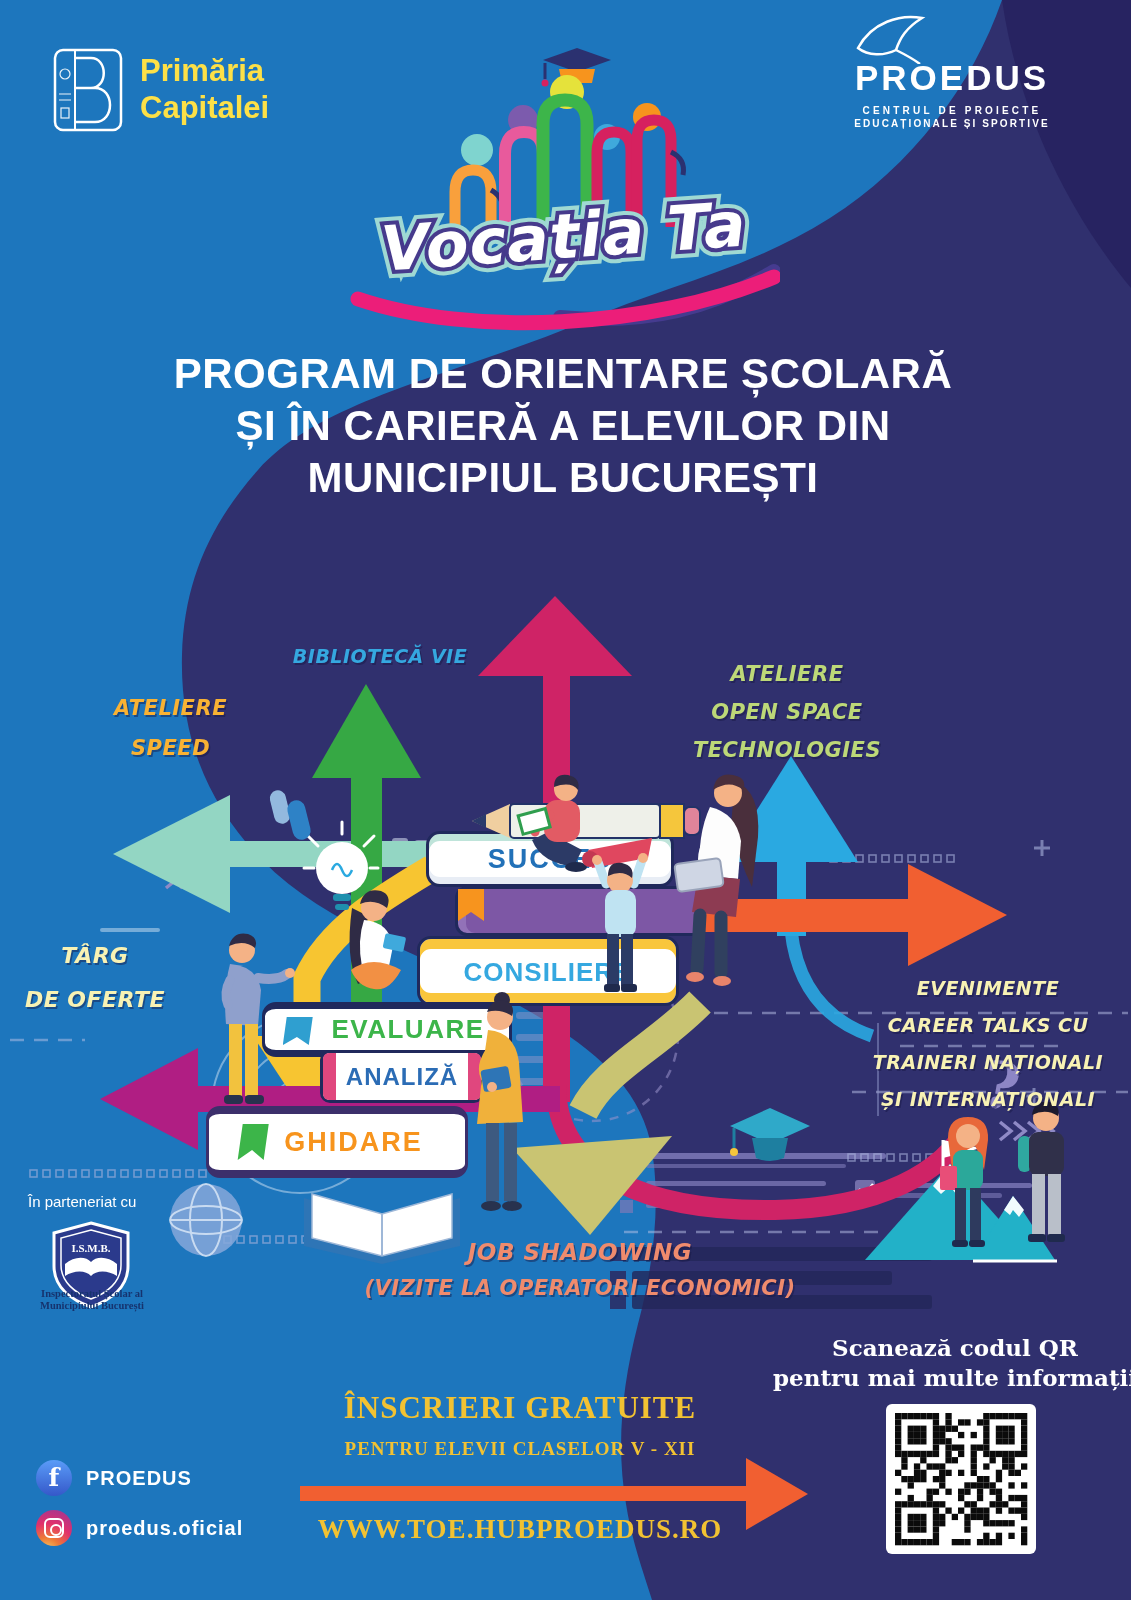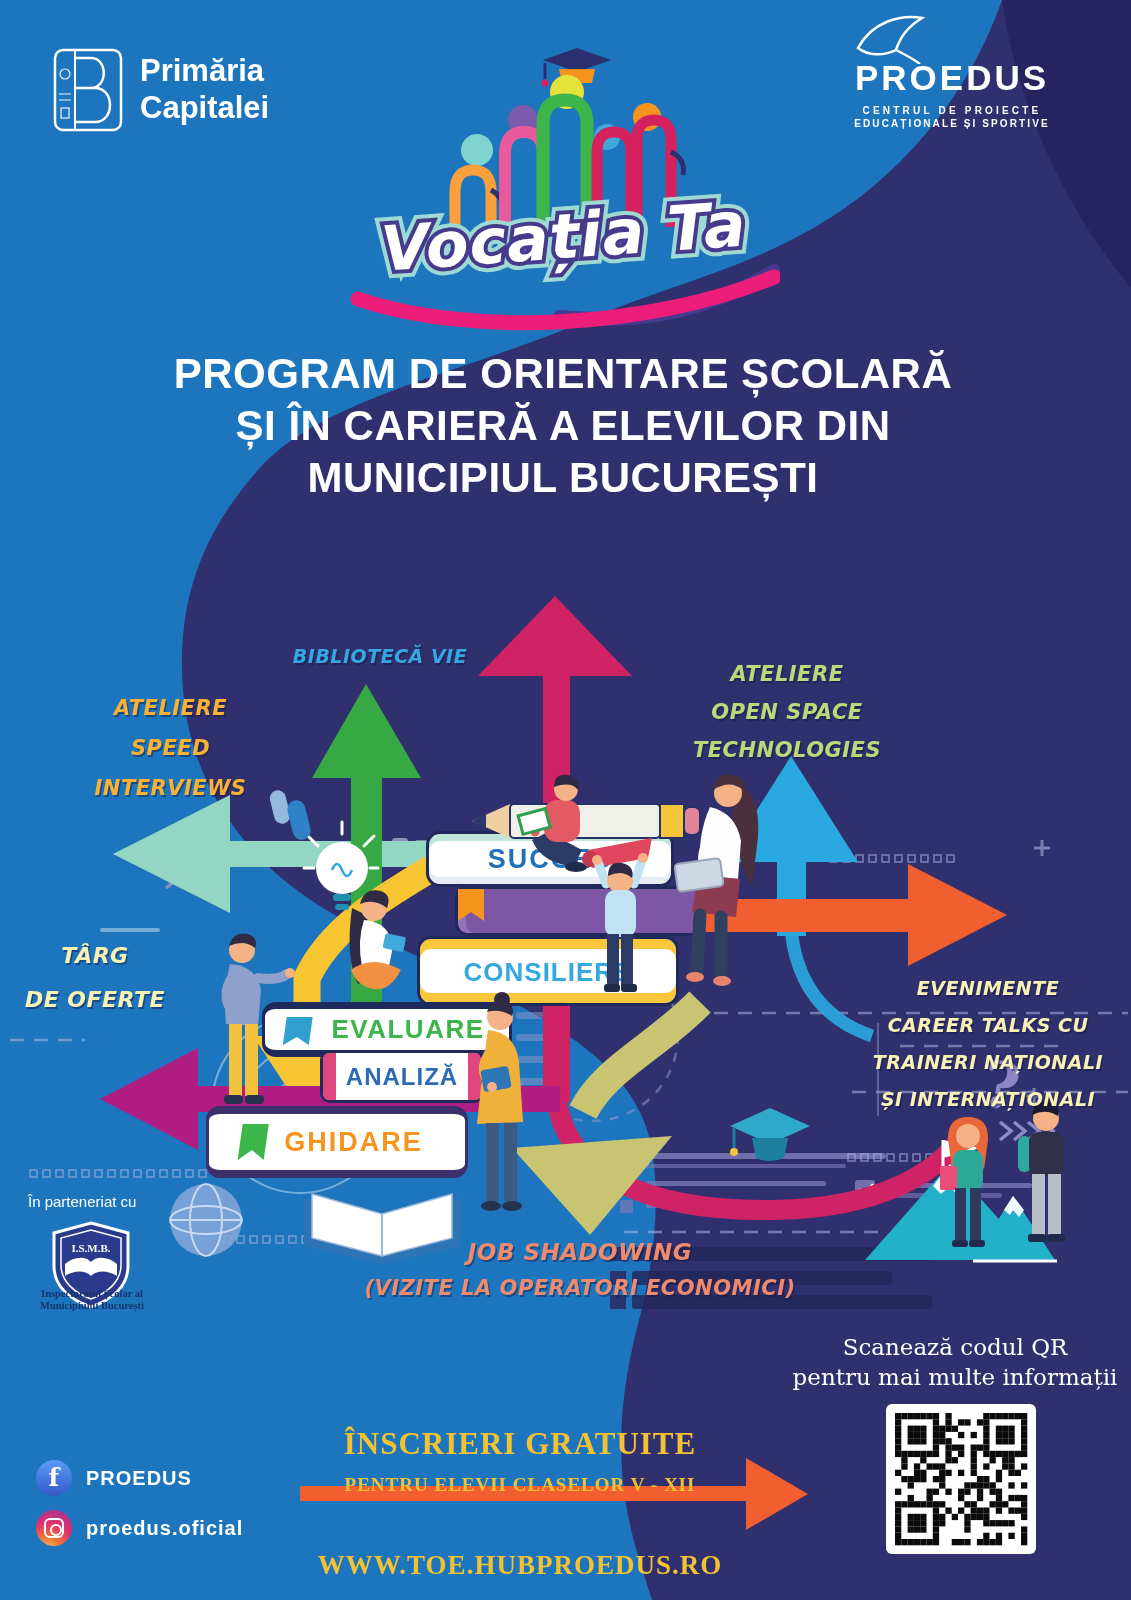--- a/index.html
+++ b/index.html
@@ -22,23 +22,23 @@
   .book .bm{position:absolute;}
   
   .script-layer{position:absolute;inset:0;text-align:center;
     font-family:"DejaVu Sans",sans-serif;font-style:italic;font-weight:900;
     font-size:62px;letter-spacing:1px;white-space:nowrap;}
   .l-mint{-webkit-text-stroke:16px #9fd9d3;color:#9fd9d3;}
   .l-purp{-webkit-text-stroke:8px #463a8c;color:#463a8c;}
   .l-white{color:#ffffff;}
   
   .serif-y{position:absolute;text-align:center;font-family:"Liberation Serif",serif;
-    font-weight:700;color:#f2c232;z-index:6;letter-spacing:1px;margin-top:36px;}
+    font-weight:700;color:#f2c232;z-index:6;letter-spacing:1px;}
   .serif-w{position:absolute;text-align:center;font-family:"DejaVu Serif",serif;
-    font-weight:400;color:#ffffff;z-index:6;}
+    font-weight:700;color:#ffffff;z-index:6;}
   .social-row{position:absolute;left:36px;display:flex;align-items:center;gap:14px;z-index:6;}
   .social-label{color:#fff;font-weight:700;font-size:20px;letter-spacing:1px;}
   .fb-circle{width:36px;height:36px;border-radius:50%;
     background:linear-gradient(180deg,#5a9cf8,#3558c9);color:#fff;text-align:center;
     font-family:"DejaVu Serif",serif;font-weight:700;font-size:25px;line-height:36px;}
   .ig-circle{width:36px;height:36px;border-radius:50%;position:relative;
     background:radial-gradient(circle at 30% 115%,#f5d26a 0%,#ee7b36 28%,#e1306c 58%,#b13589 85%,#8a3ab9 100%);}
   .ig-glyph{position:absolute;inset:8px;border:2px solid #fff;border-radius:6px;}
   .ig-glyph:after{content:"";position:absolute;left:4px;top:4px;width:8px;height:8px;
     border:2px solid #fff;border-radius:50%;}
@@ -212,21 +212,21 @@
   <svg class="abs" style="left:53px;top:48px;z-index:6" width="72" height="84" viewBox="0 0 72 84">
     <rect x="2" y="2" width="66" height="80" rx="8" stroke="#fff" stroke-width="2.5" fill="none"></rect>
     <path d="M22,2 V82" stroke="#fff" stroke-width="2"></path>
     <path d="M22,10 H38 C55,10 55,40 38,40 H22 M22,40 H42 C62,40 62,74 42,74 H22" stroke="#fff" stroke-width="2.5" fill="none"></path>
     <g stroke="#fff" stroke-width="1.2" fill="none" opacity="0.9">
       <circle cx="12" cy="26" r="5"></circle>
         <path d="M6,46 H18 M6,52 H18"></path>
         <rect x="8" y="60" width="8" height="10"></rect>
     </g>
   </svg>
-  <div class="abs" style="left:140px;top:52px;z-index:6;color:#ffffff;font-weight:700;font-size:31px;line-height:37px;">
+  <div class="abs" style="left:140px;top:52px;z-index:6;color:#fde047;font-weight:700;font-size:31px;line-height:37px;">
     <span style="display:block">Primăria</span>
     <span style="display:block">Capitalei</span>
   </div>
 
   <svg class="abs" style="left:856px;top:14px;z-index:6" width="72" height="50" viewBox="0 0 72 50">
     <path d="M2,34 C16,8 44,0 66,4 C50,14 44,24 40,36 C28,42 12,42 2,34 Z" fill="none" stroke="#fff" stroke-width="2.5"></path>
     <path d="M40,36 C48,40 56,44 64,50" stroke="#fff" stroke-width="2.5" fill="none"></path>
   </svg>
   <div class="abs" style="left:832px;top:58px;width:240px;text-align:center;z-index:6;color:#fff;">
     <div style="font-weight:800;font-size:35px;letter-spacing:3px;">PROEDUS</div>
@@ -269,21 +269,20 @@
     <span>ȘI ÎN CARIERĂ A ELEVILOR DIN</span>
     <span>MUNICIPIUL BUCUREȘTI</span>
   </div>
 
   <div class="label" style="left:270px;top:645px;width:220px;font-size:19px;color:#35a8e0;">
     <span>BIBLIOTECĂ VIE</span>
   </div>
   <div class="label" style="left:78px;top:688px;width:185px;font-size:21px;line-height:40px;color:#f9b233;">
     <span>ATELIERE</span>
     <span>SPEED</span>
-    <span>INTERVIEWS</span>
   </div>
   <div class="label" style="left:672px;top:655px;width:230px;font-size:21px;line-height:38px;color:#bdd878;">
     <span>ATELIERE</span>
     <span>OPEN SPACE</span>
     <span>TECHNOLOGIES</span>
   </div>
   <div class="label" style="left:5px;top:934px;width:180px;font-size:22px;line-height:44px;color:#f8f2b4;">
     <span>TÂRG</span>
     <span>DE OFERTE</span>
   </div>

